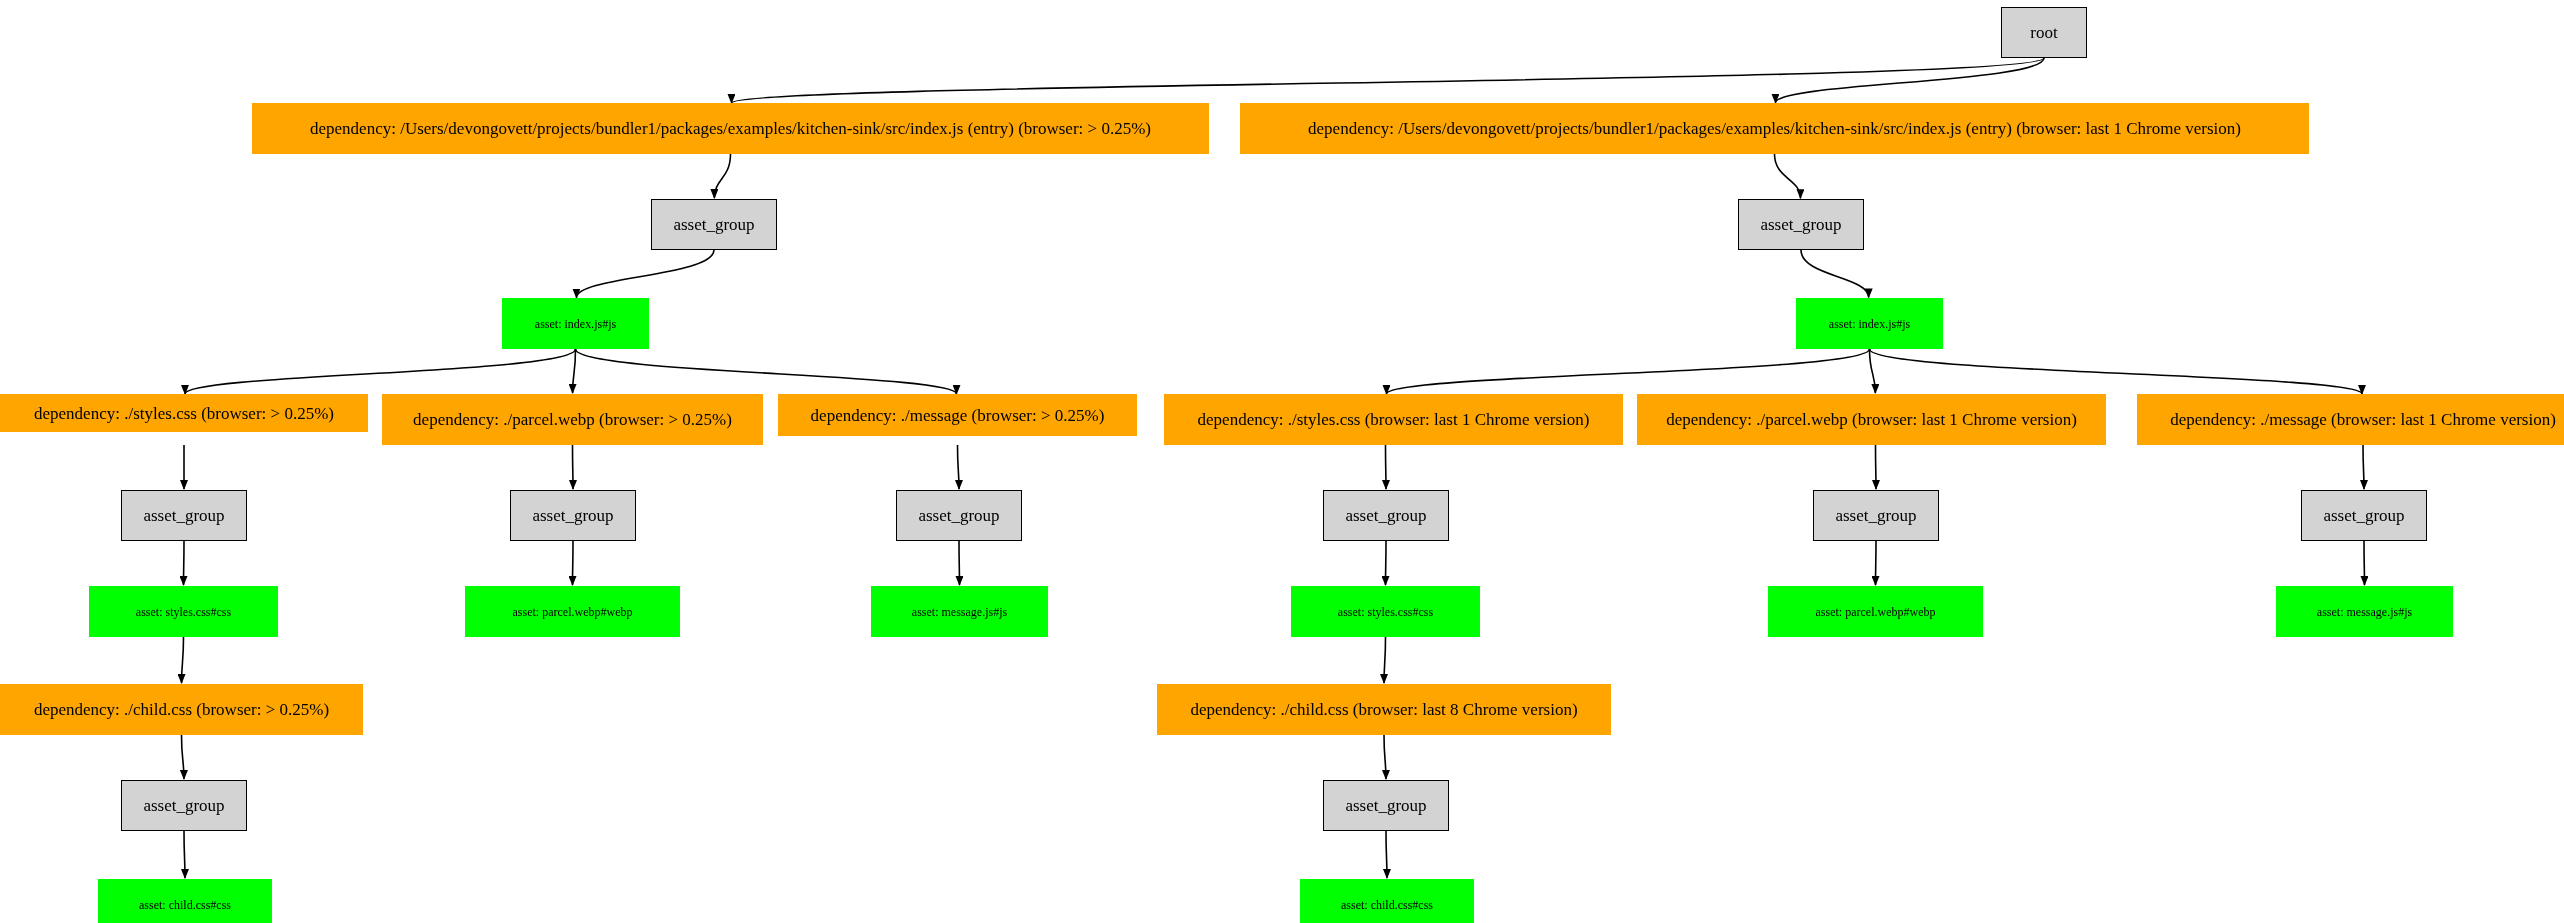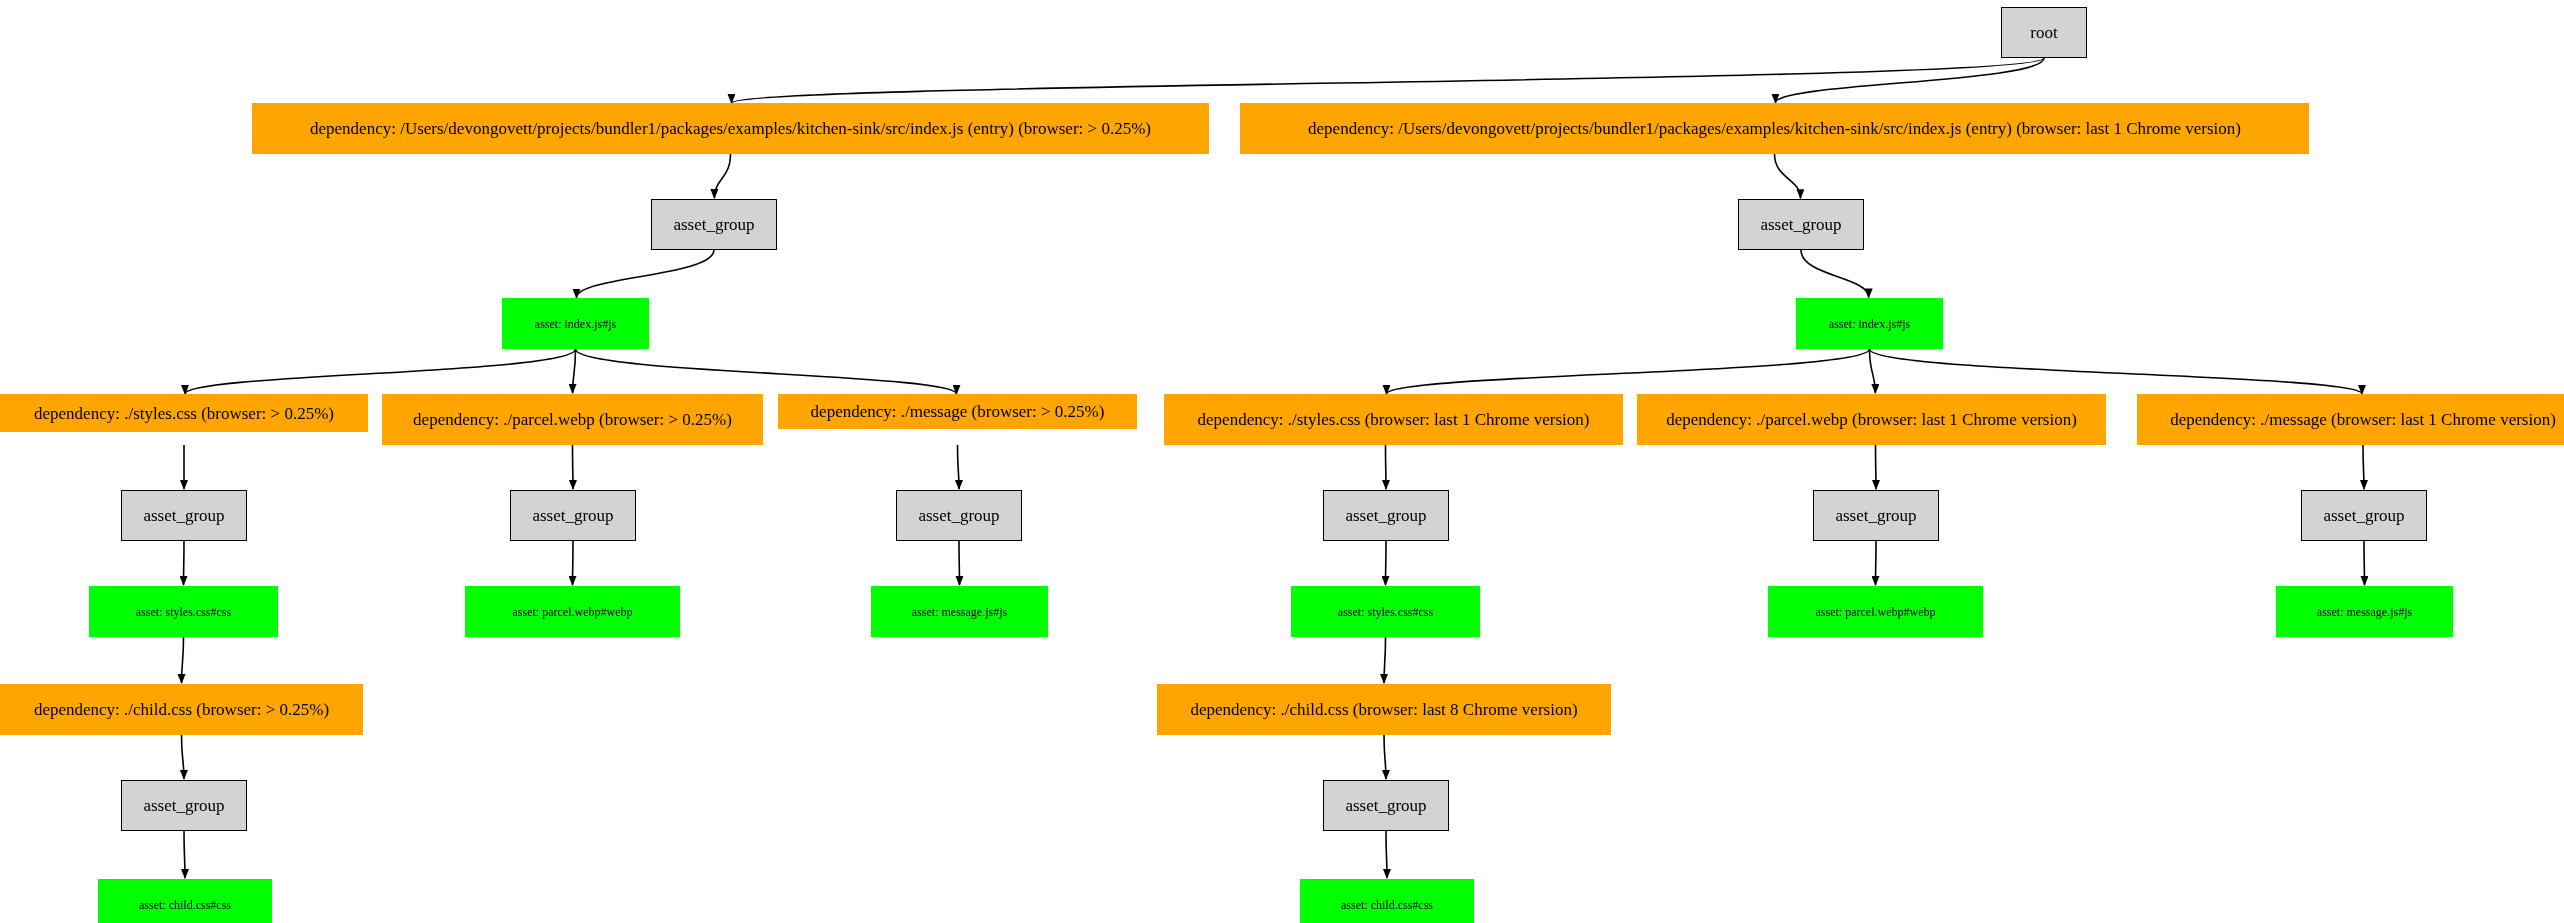--- a/index.html
+++ b/index.html
@@ -122,21 +122,21 @@
       </div>
       <div class="node node-asset" style="left: 1796px; top: 298px; width: 147px; height: 51px;">
         <span class="node-label">asset: index.js#js</span>
       </div>
       <div class="node node-dependency" style="left: 0px; top: 394px; width: 368px; height: 38px;">
         <span class="node-label">dependency: ./styles.css (browser: &gt; 0.25%)</span>
       </div>
       <div class="node node-dependency" style="left: 382px; top: 394px; width: 381px; height: 51px;">
         <span class="node-label">dependency: ./parcel.webp (browser: &gt; 0.25%)</span>
       </div>
-      <div class="node node-dependency" style="left: 778px; top: 394px; width: 359px; height: 35px;">
+      <div class="node node-dependency" style="left: 778px; top: 394px; width: 359px; height: 42px;">
         <span class="node-label">dependency: ./message (browser: &gt; 0.25%)</span>
       </div>
       <div class="node node-dependency" style="left: 1156px; top: 394px; width: 459px; height: 51px; margin-left: 8px;">
         <span class="node-label">dependency: ./styles.css (browser: last 1 Chrome version)</span>
       </div>
       <div class="node node-dependency" style="left: 1637px; top: 394px; width: 469px; height: 51px;">
         <span class="node-label">dependency: ./parcel.webp (browser: last 1 Chrome version)</span>
       </div>
       <div class="node node-dependency" style="left: 2137px; top: 394px; width: 452px; height: 51px;">
         <span class="node-label">dependency: ./message (browser: last 1 Chrome version)</span>

